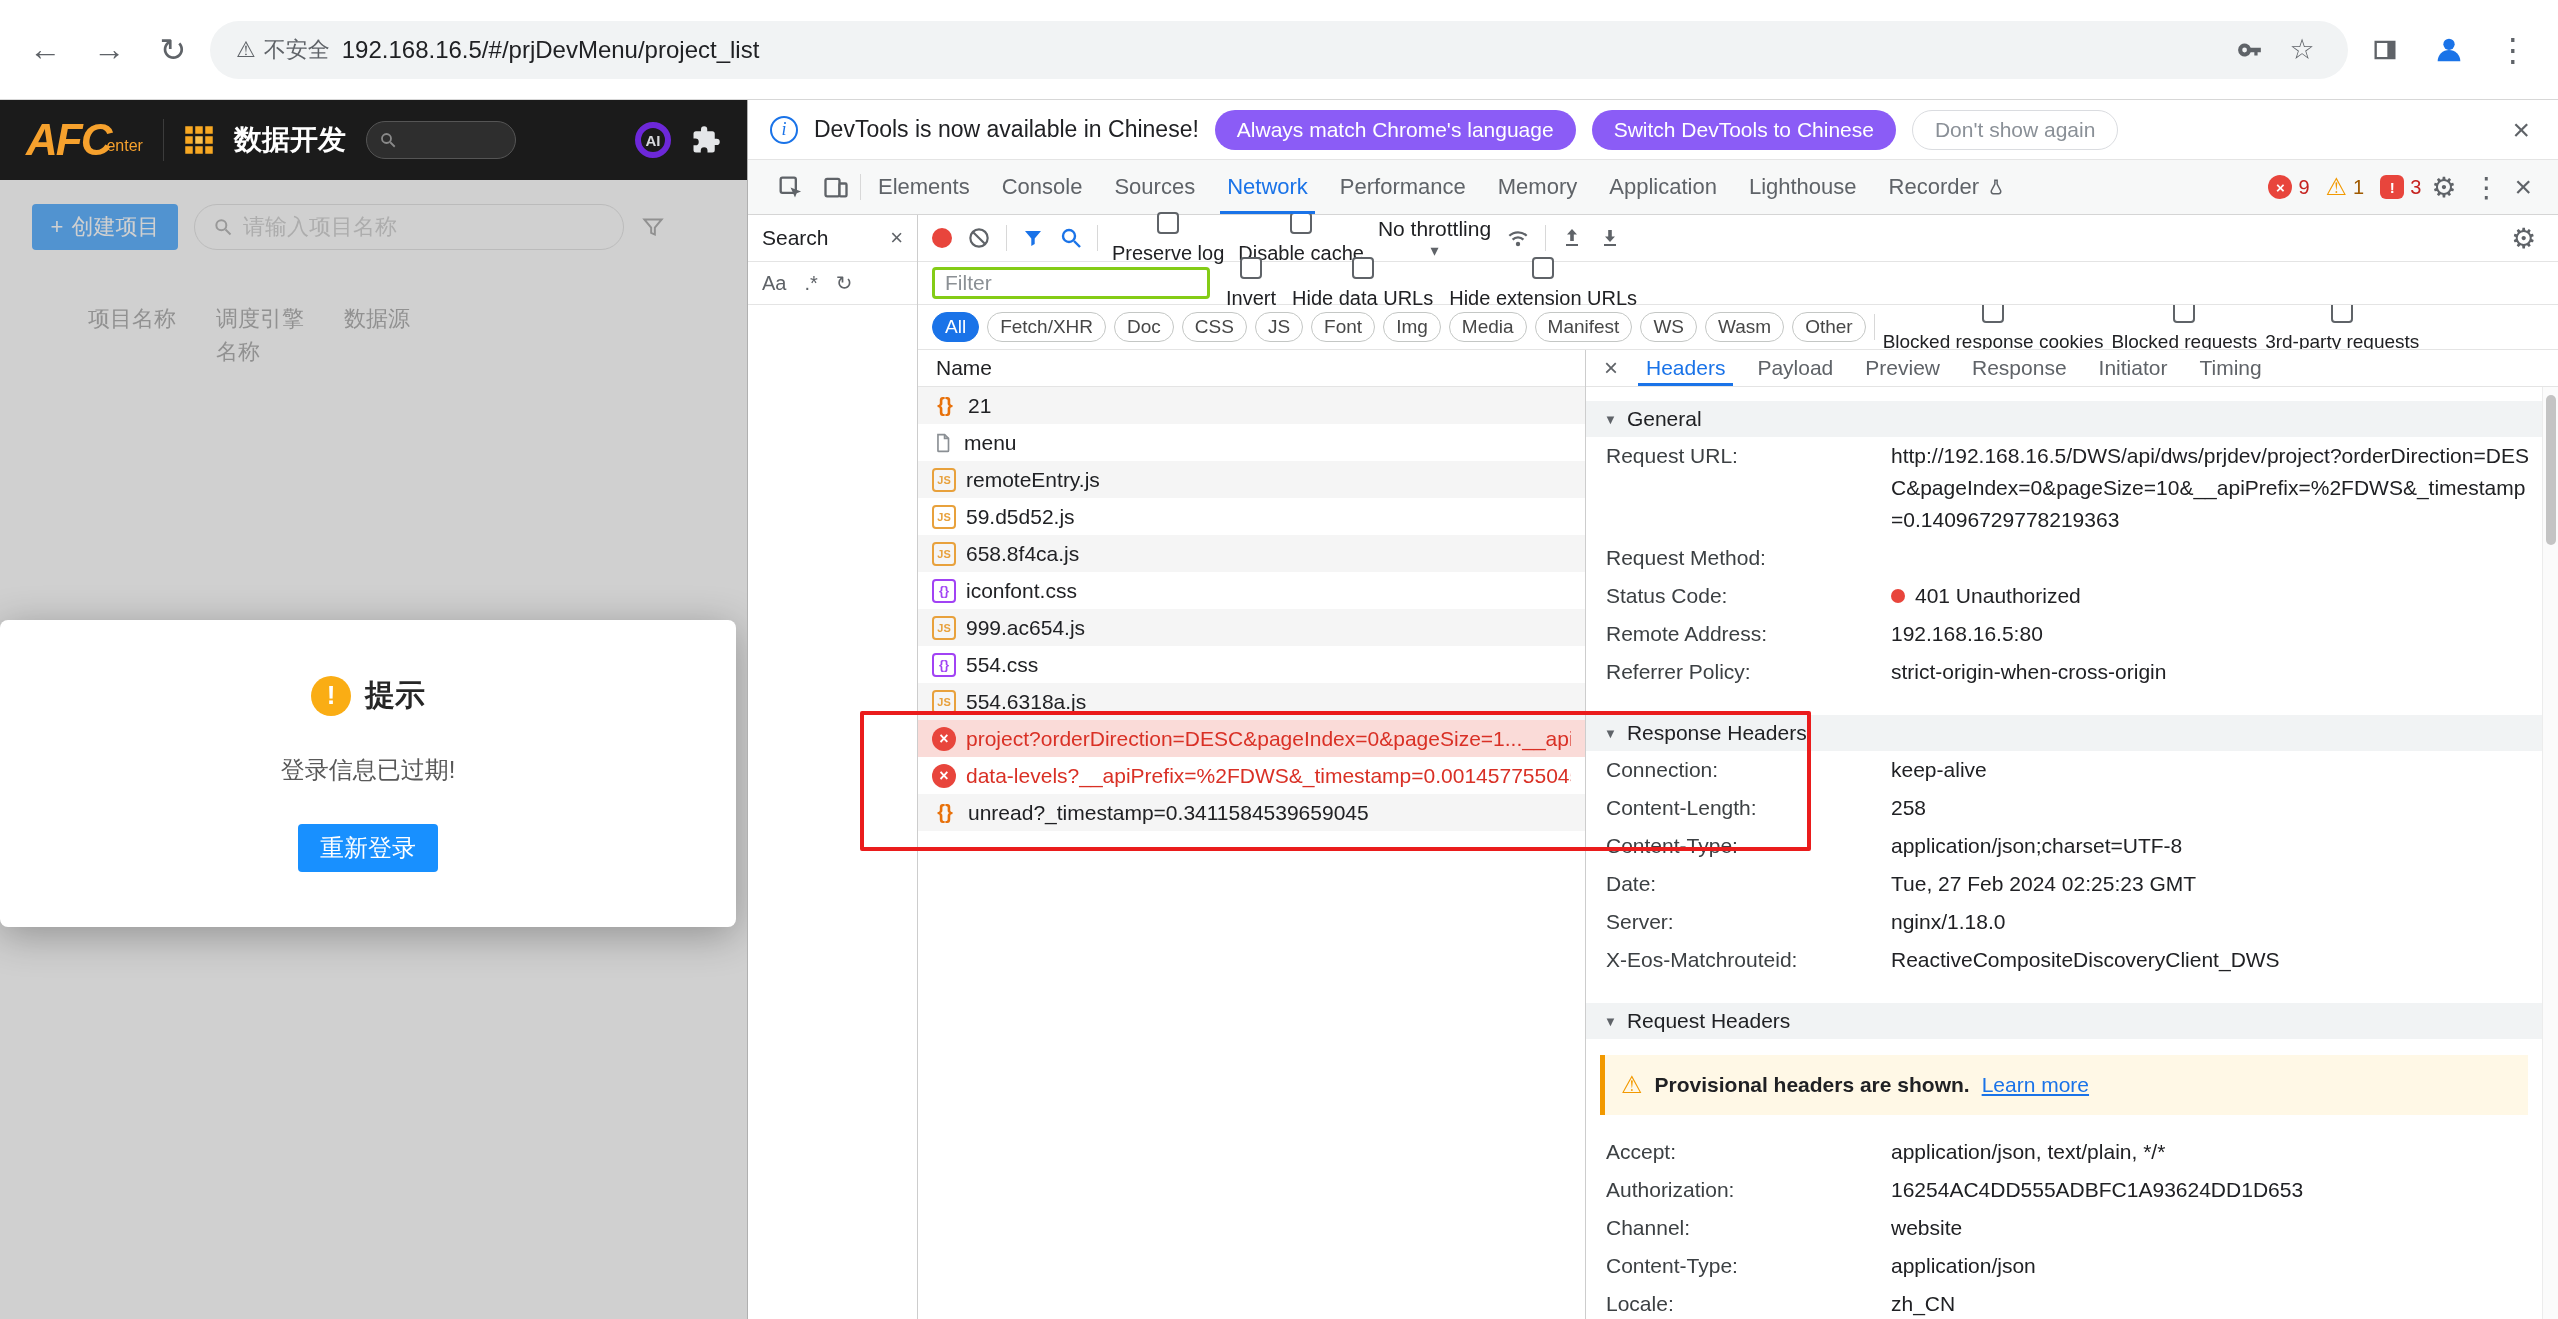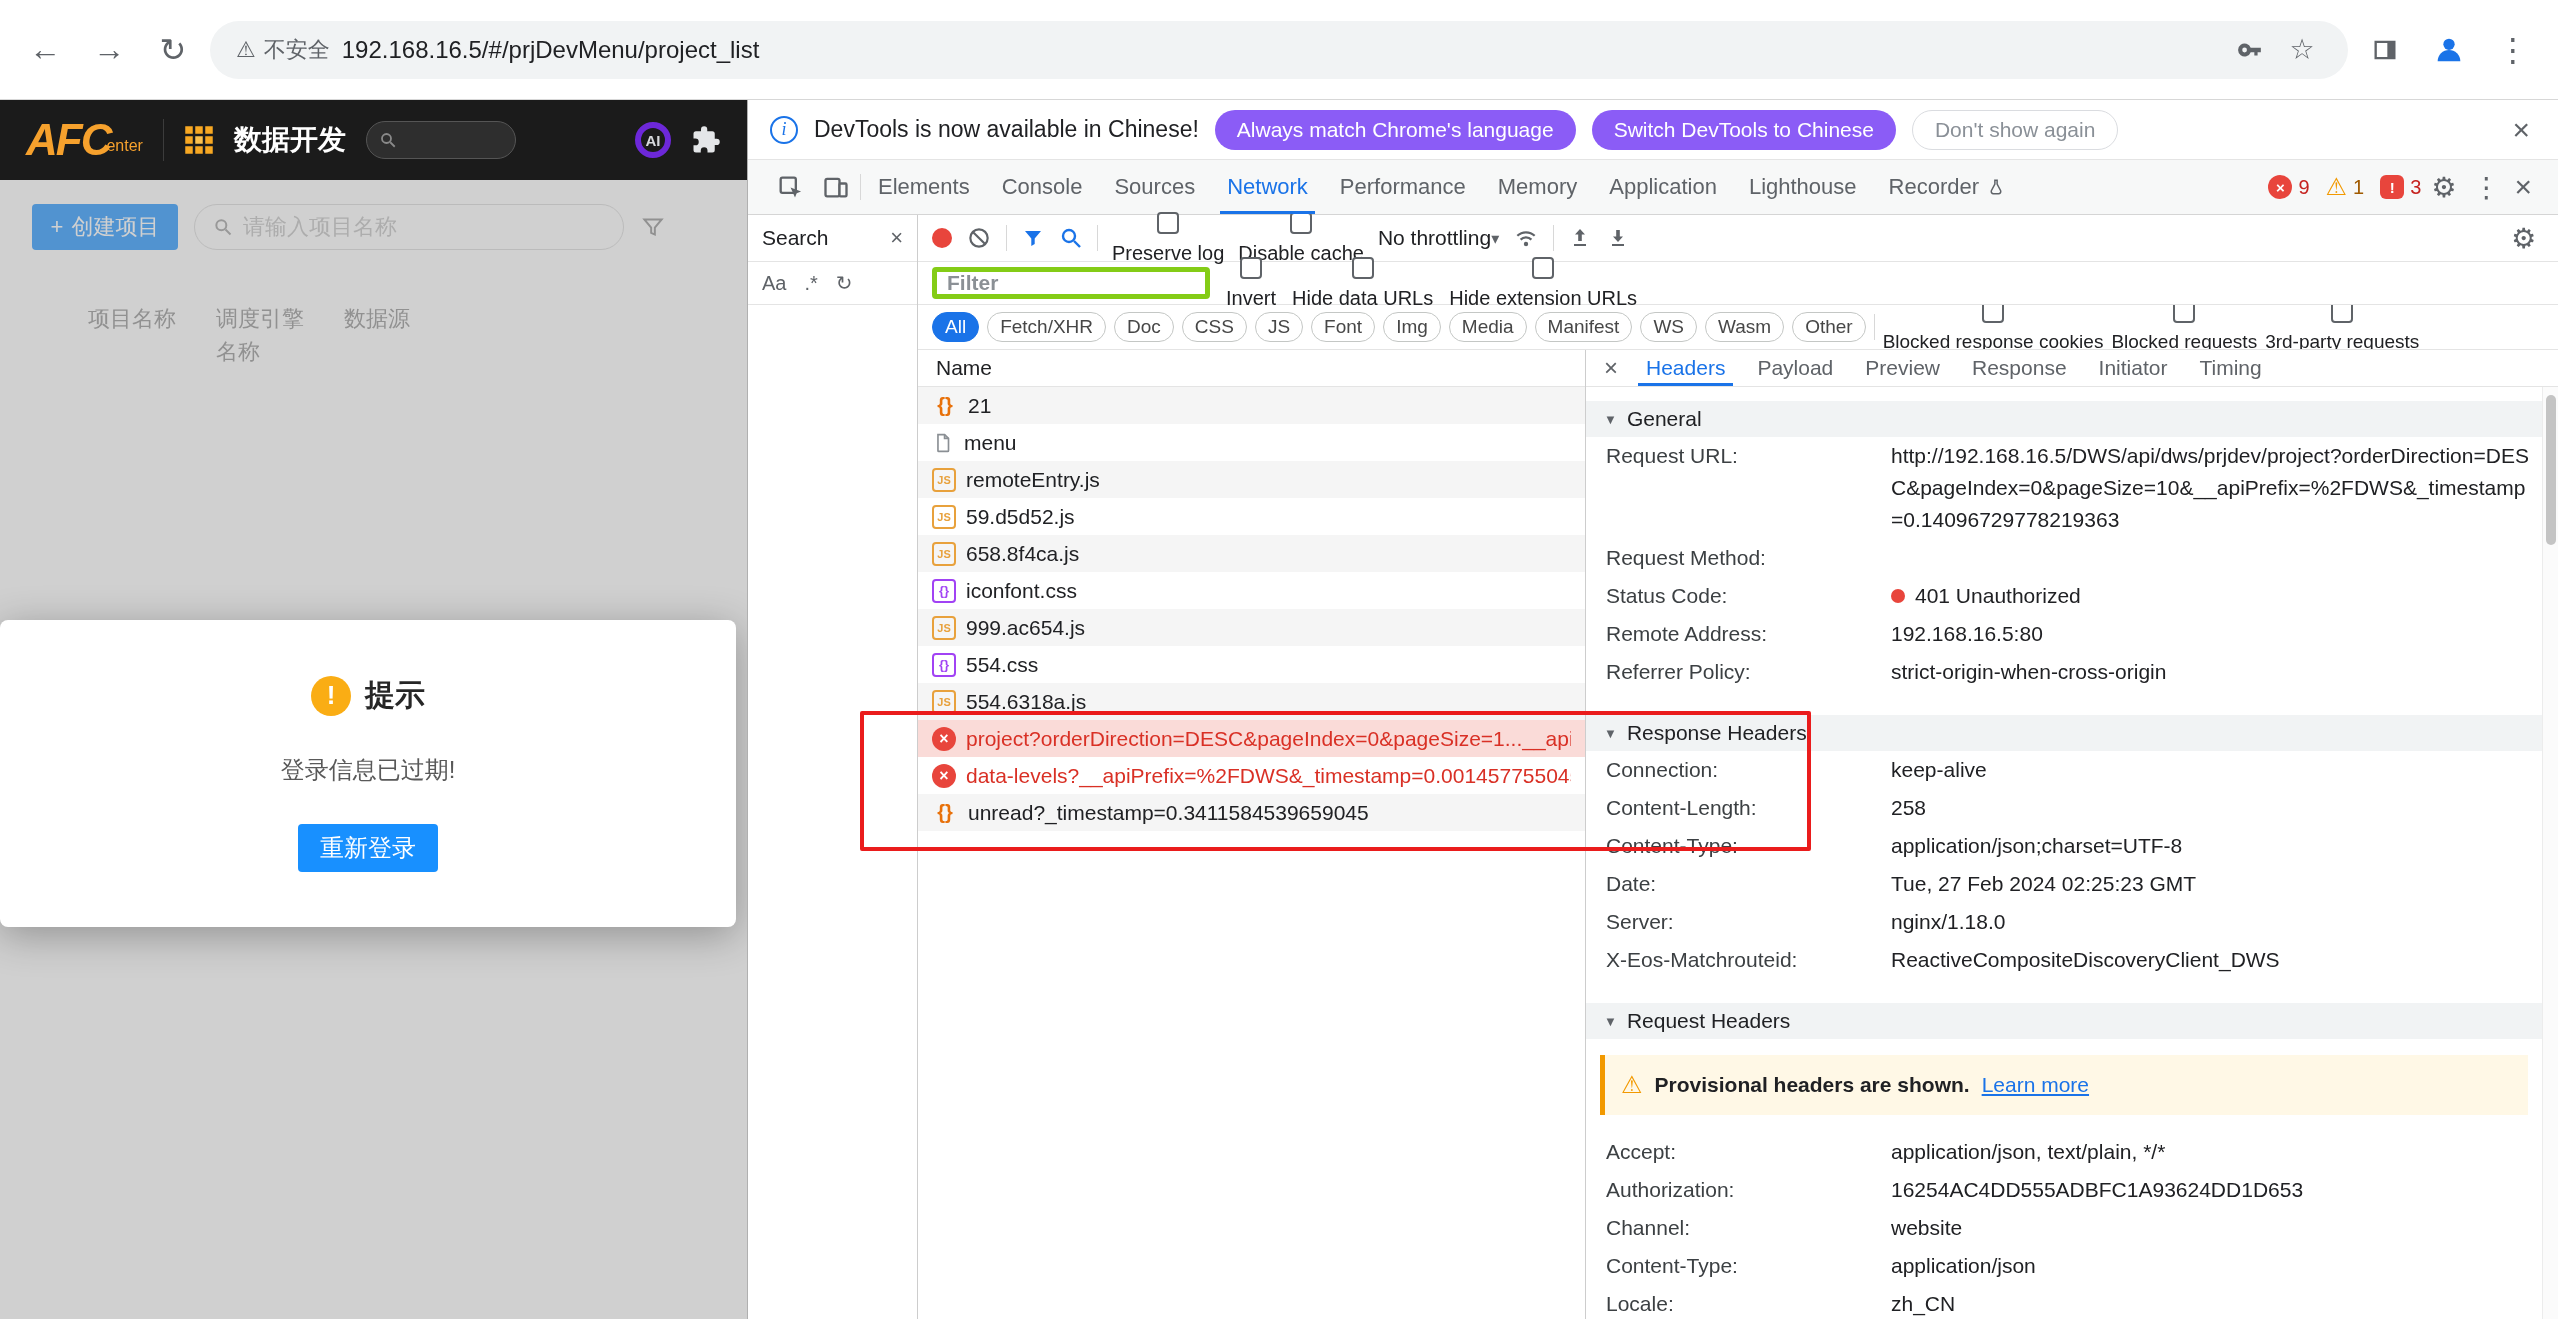--- a/index.html
+++ b/index.html
@@ -96,24 +96,24 @@
   .sd-ctl { height:43px; border-bottom:1px solid #e4e4e4; display:flex; align-items:center;
             gap:18px; padding:0 14px; font-size:20px; color:#5f6368; }
 
   .net-right { flex:1; min-width:0; display:flex; flex-direction:column; }
   .tb1 { height:47px; border-bottom:1px solid #e4e4e4; display:flex; align-items:center; gap:14px; padding:0 14px; flex-shrink:0; }
   .tb2 { height:43px; border-bottom:1px solid #e4e4e4; display:flex; align-items:center; gap:16px; padding:0 14px; flex-shrink:0; }
   .tb3 { height:45px; border-bottom:1px solid #e4e4e4; display:flex; align-items:center; gap:8px; padding:0 14px; flex-shrink:0; overflow:hidden; }
   .rec-dot { width:20px; height:20px; border-radius:50%; background:#e8453c; flex-shrink:0; }
   .cbl { display:flex; align-items:center; gap:8px; font-size:20px; color:#202124; white-space:nowrap;flex-direction:column; }
   .cb { width:22px; height:22px; border:2px solid #5f6368; border-radius:4px; background:#fff; flex-shrink:0; }
-  .sel { display:flex; align-items:center; font-size:21px; color:#202124; white-space:nowrap; }
+  .sel { display:flex; align-items:center; font-size:21px; color:#202124; white-space:nowrap;flex-direction:column; }
   .caret { font-size:16px; color:#5f6368; }
-  .filter-input { width:278px; height:32px; border:5px solid #84cc16; border-radius:4px; padding:0 10px;
-                  font-size:21px; font-family:inherit; color:#202124; outline:none;font-weight:bold; }
+  .filter-input { width:278px; height:32px; border:3px solid #84cc16; border-radius:4px; padding:0 10px;
+                  font-size:21px; font-family:inherit; color:#202124; outline:none; }
   .filter-input::placeholder { color:#8b9095; }
   .pill { height:30px; border-radius:15px; border:1px solid #c4c7c5; padding:0 12px; display:flex;
           align-items:center; font-size:19px; color:#474747; white-space:nowrap; }
   .pill.active { background:#1a73e8; border-color:#1a73e8; color:#fff; }
   .cbl.small { font-size:19px; }
 
   .net-main { flex:1; min-height:0; display:flex; }
   .req-col { width:668px; flex-shrink:0; border-right:1px solid #cdcdcd; display:flex; flex-direction:column; min-height:0; }
   .req-head { height:37px; border-bottom:1px solid #e4e4e4; display:flex; align-items:center;
               padding:0 18px; font-size:21px; color:#202124; flex-shrink:0; }

